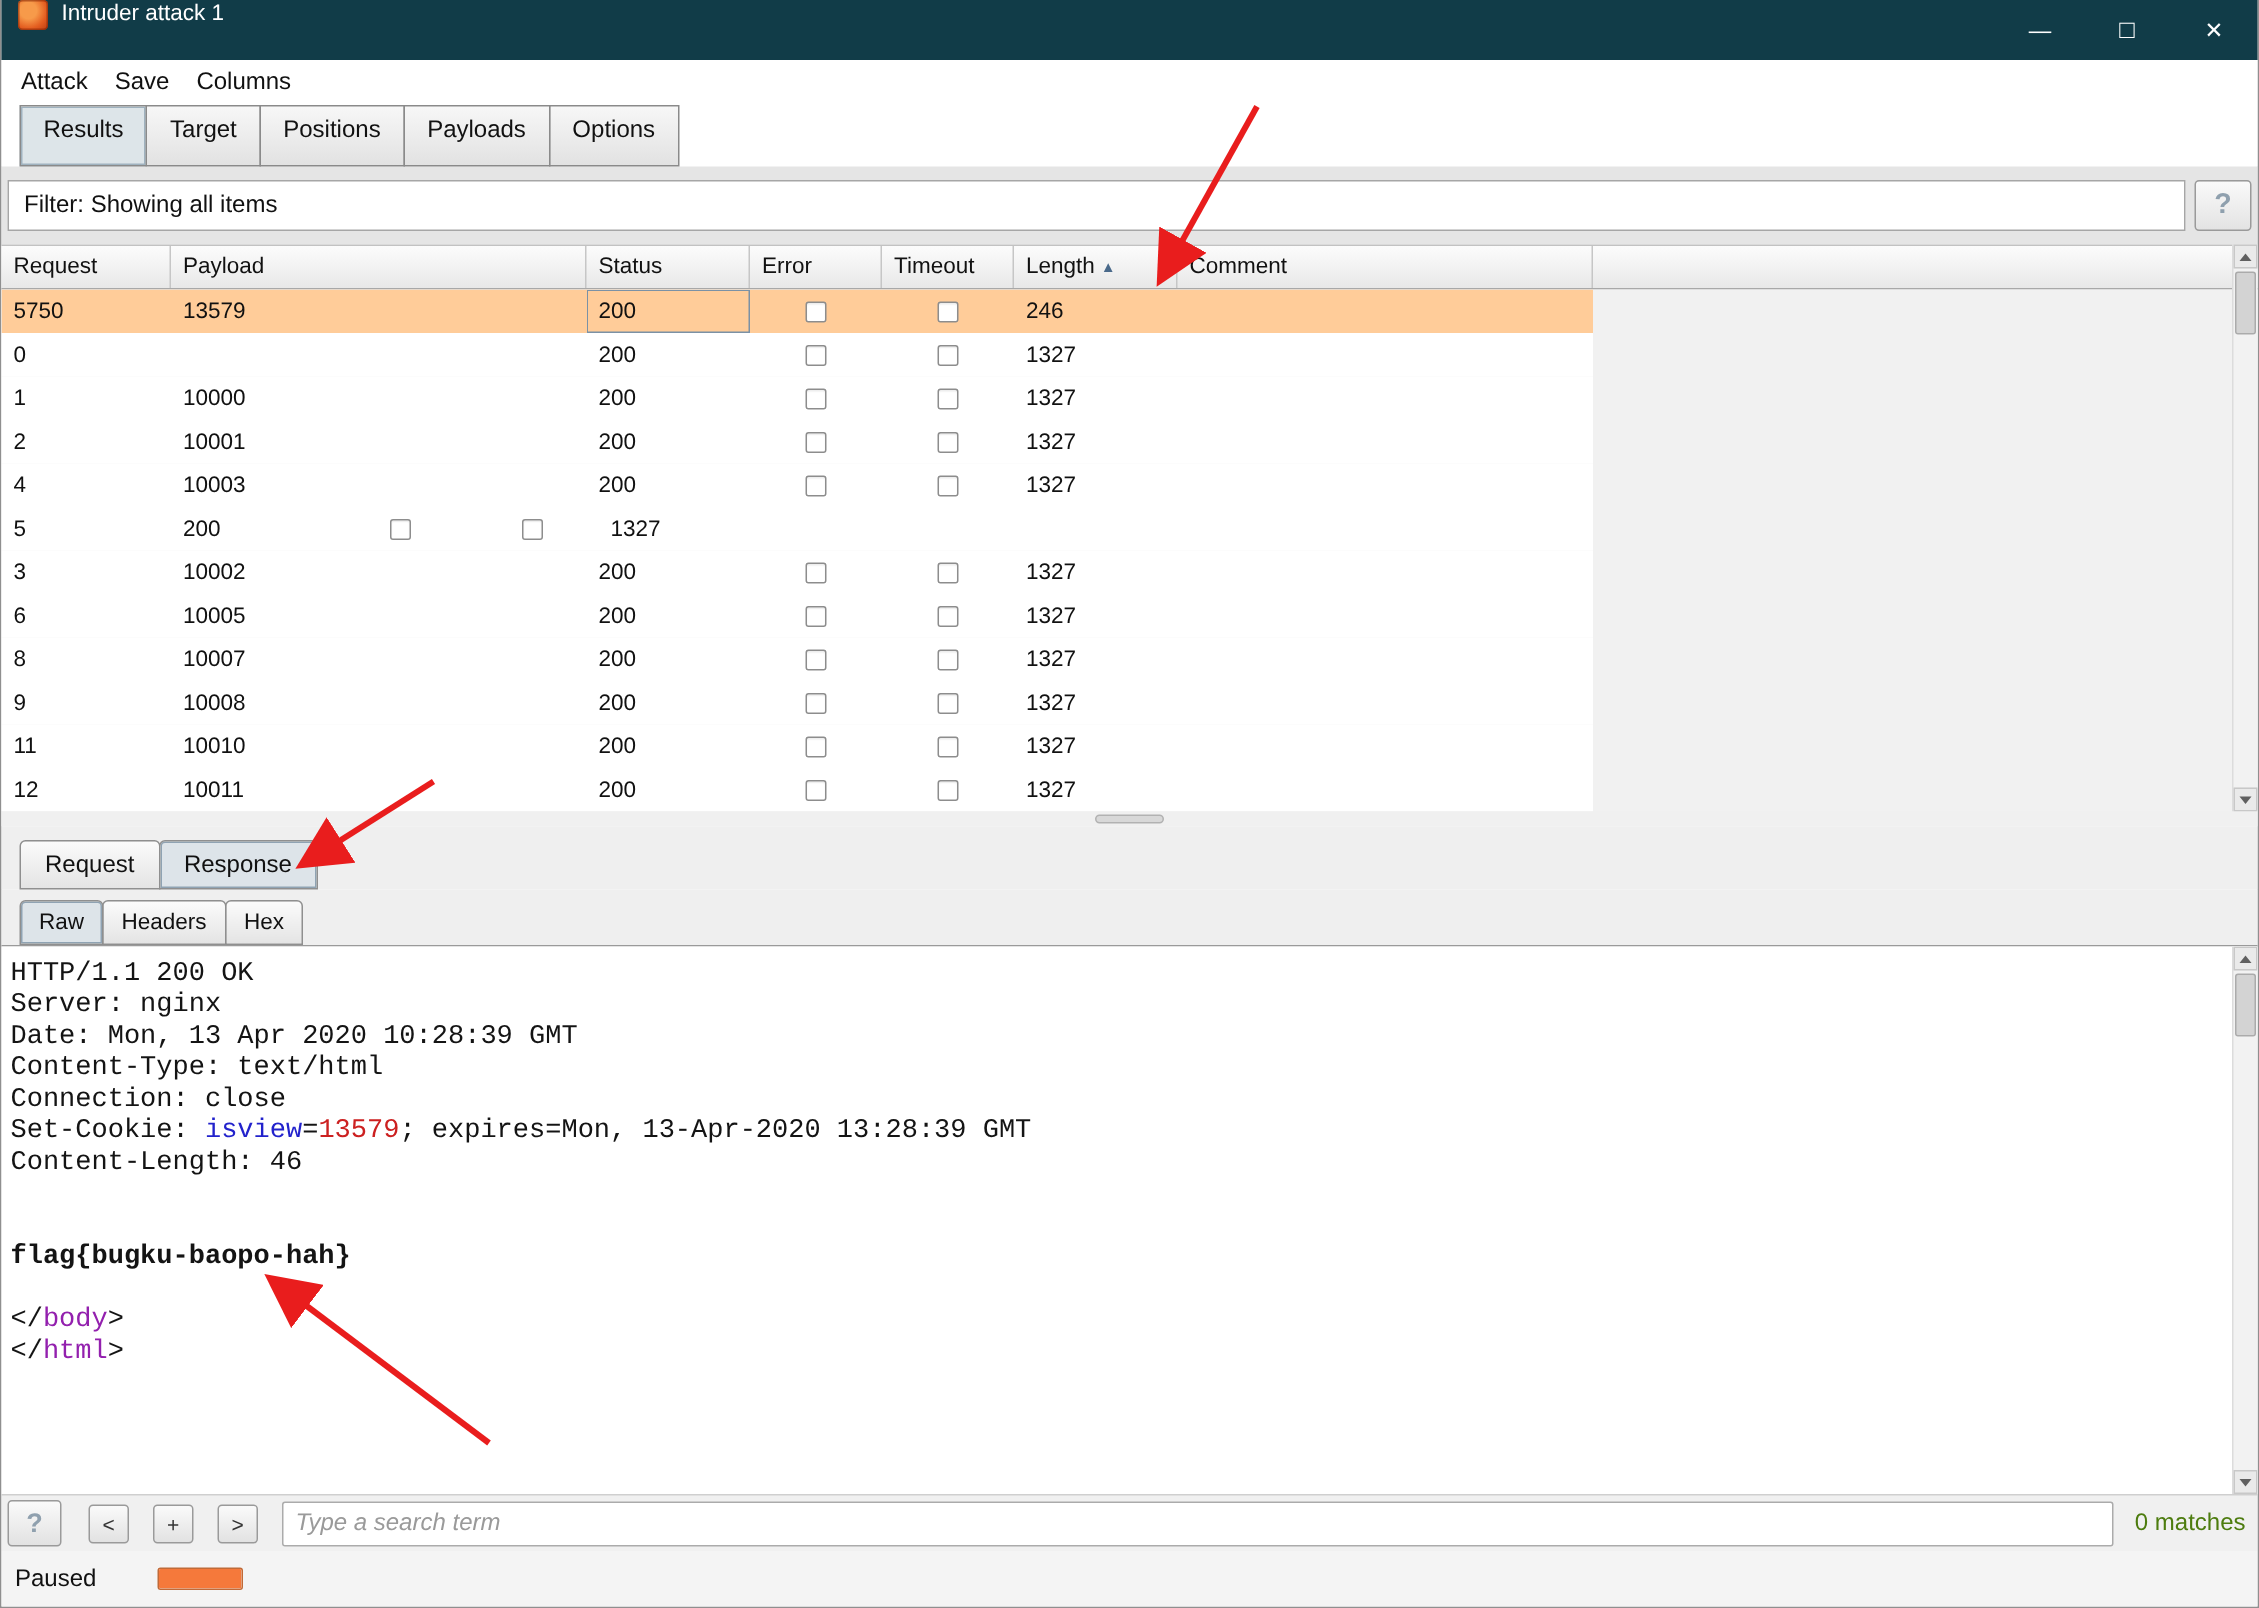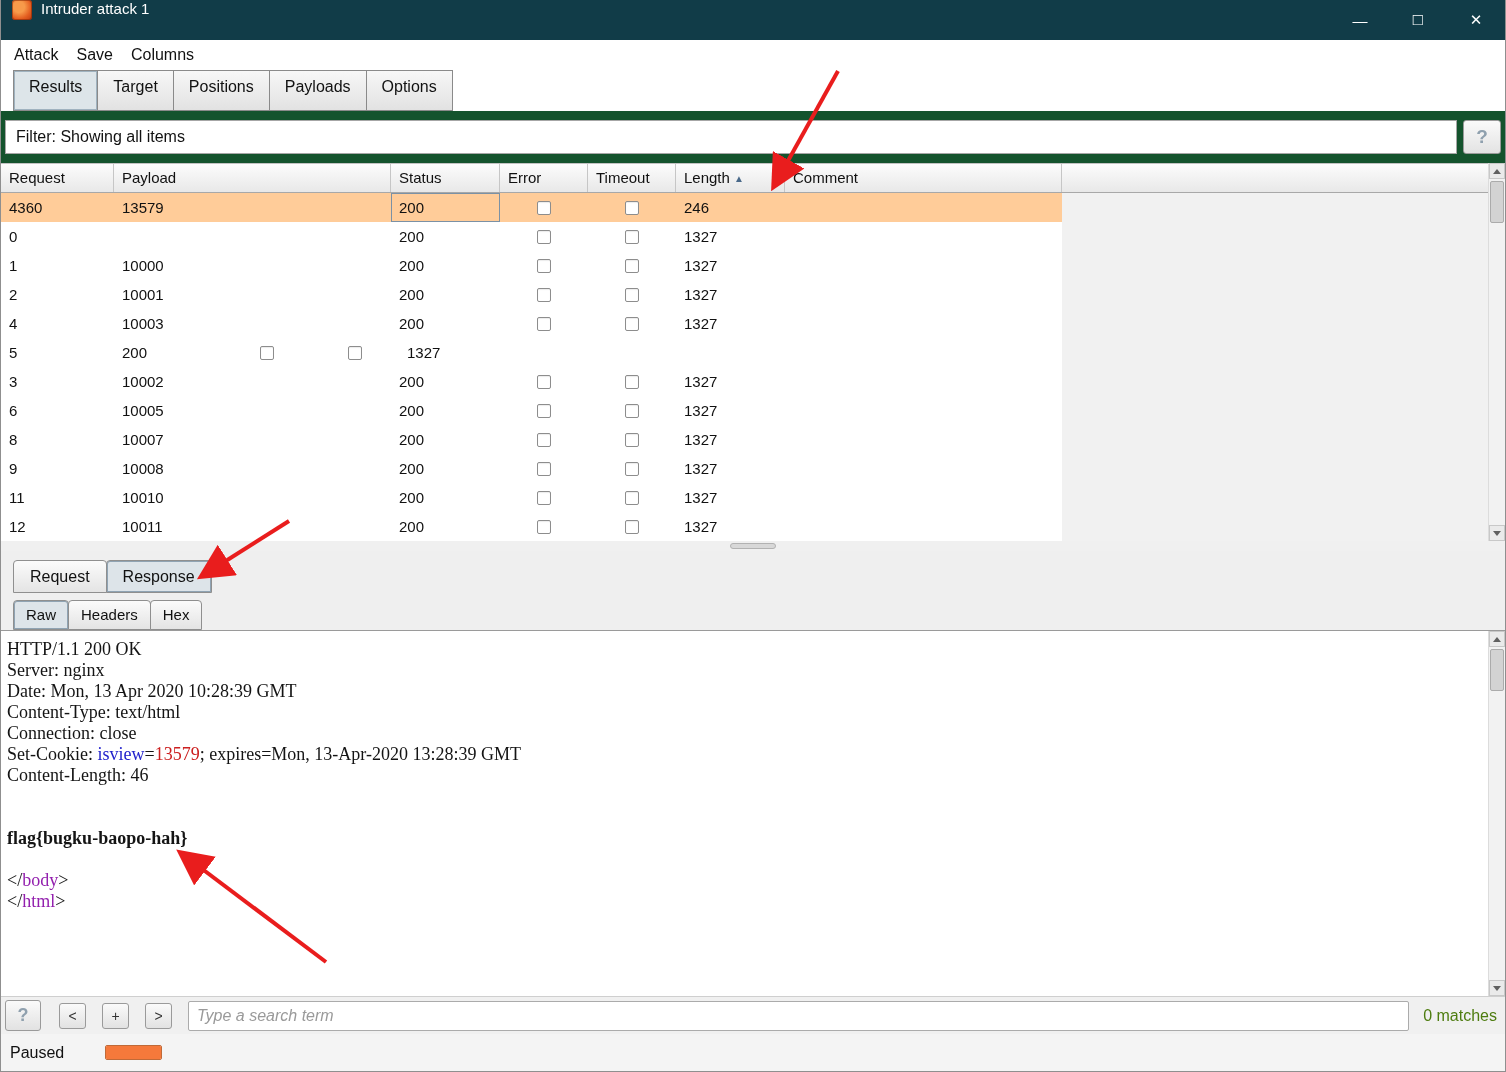--- a/index.html
+++ b/index.html
@@ -30,21 +30,21 @@
   .menu-item { padding:0 9px; line-height:30px; font-size:16px; color:#111; }
 
   
   .main-tabs { flex:0 0 40px; background:#fff; display:flex; align-items:flex-end; padding:0 0 0 12px; }
   .tab { height:41px; line-height:31px; padding:0 15px; font-size:16px;
          border:1px solid #8a8a8a; margin-right:-1px;
          background:linear-gradient(#f7f7f7,#e2e2e2); position:relative; }
   .tab.sel { background:#dde5e9; box-shadow:inset 0 0 0 1px #9fb2bf; z-index:2; }
 
   
-  .filter-wrap { flex:0 0 52px; background:#14532d; display:flex; align-items:center; padding:0 4px;text-align:right; }
+  .filter-wrap { flex:0 0 52px; background:#e5e5e5; display:flex; align-items:center; padding:0 4px;text-align:right; }
   .filter-box { flex:1; height:34px; border:1px solid #a6a6a6; background:#fff;
                 display:flex; align-items:center; padding-left:10px; font-size:16px; }
   .help-btn { width:38px; height:34px; margin-left:6px; border:1px solid #9a9a9a; border-radius:3px;
               background:linear-gradient(#fafafa,#e3e3e3); color:#8fa0ae; font-weight:bold;
               font-size:19px; display:flex; align-items:center; justify-content:center; }
 
   
   .table-block { flex:0 0 388px; position:relative; background:#f1f1f1; }
   .thead { height:30px; display:flex; background:linear-gradient(#fcfcfc,#e8e8e8);
            border-top:1px solid #c2c2c2; border-bottom:1px solid #a8a8a8; }
@@ -85,21 +85,21 @@
   .btn-tab { height:33px; line-height:31px; padding:0 16px; font-size:16px;
              border:1px solid #8f8f8f; border-radius:4px 4px 0 0; margin-right:-1px;
              background:linear-gradient(#fbfbfb,#e4e4e4); position:relative; }
   .btn-tab.sel { background:#dde4e9; box-shadow:inset 0 0 0 1px #8fa3b3; z-index:2; }
   .view-tabs { flex:0 0 38px; background:#efefef; display:flex; align-items:flex-end;
                padding-left:12px; border-bottom:1px solid #9a9a9a; }
   .view-tabs .btn-tab { height:30px; line-height:28px; padding:0 12px; font-size:15px; }
 
   
   .response-panel { flex:1 1 auto; background:#fff; position:relative; overflow:hidden; }
-  .rtext { padding:8px 24px 0 6px; font-family:Liberation Serif, serif;
+  .rtext { padding:8px 24px 0 6px; font-family:Liberation Mono, monospace;
            font-size:18px; line-height:21px; color:#141414; }
   .rline { white-space:pre; }
   .seg-blue { color:var(--link-blue); }
   .seg-red { color:var(--value-red); }
   .seg-tag { color:var(--tag-purple); }
   .seg-bold { font-weight:bold; }
 
   
   .search-bar { flex:0 0 38px; background:#f0f0f0; border-top:1px solid #cfcfcf;
                 display:flex; align-items:center; padding:0 8px 0 4px; }
@@ -167,21 +167,21 @@
       <div class="hcell c3">Error</div>
       <div class="hcell c4">Timeout</div>
       <div class="hcell c5">
         <span>Length</span><span class="sort-ind">▲</span>
       </div>
       <div class="hcell c6">Comment</div>
       <div class="hfill"></div>
     </div>
     <div class="rows">
         <div class="trow sel">
-          <div class="tcell c0">4360</div>
+          <div class="tcell c0">5750</div>
           <div class="tcell c1">13579</div>
           <div class="tcell c2 focus">200</div>
           <div class="tcell c3">
             <div class="checkbox"></div>
           </div>
           <div class="tcell c4">
             <div class="checkbox"></div>
           </div>
           <div class="tcell c5">246</div>
           <div class="tcell c6"></div>

